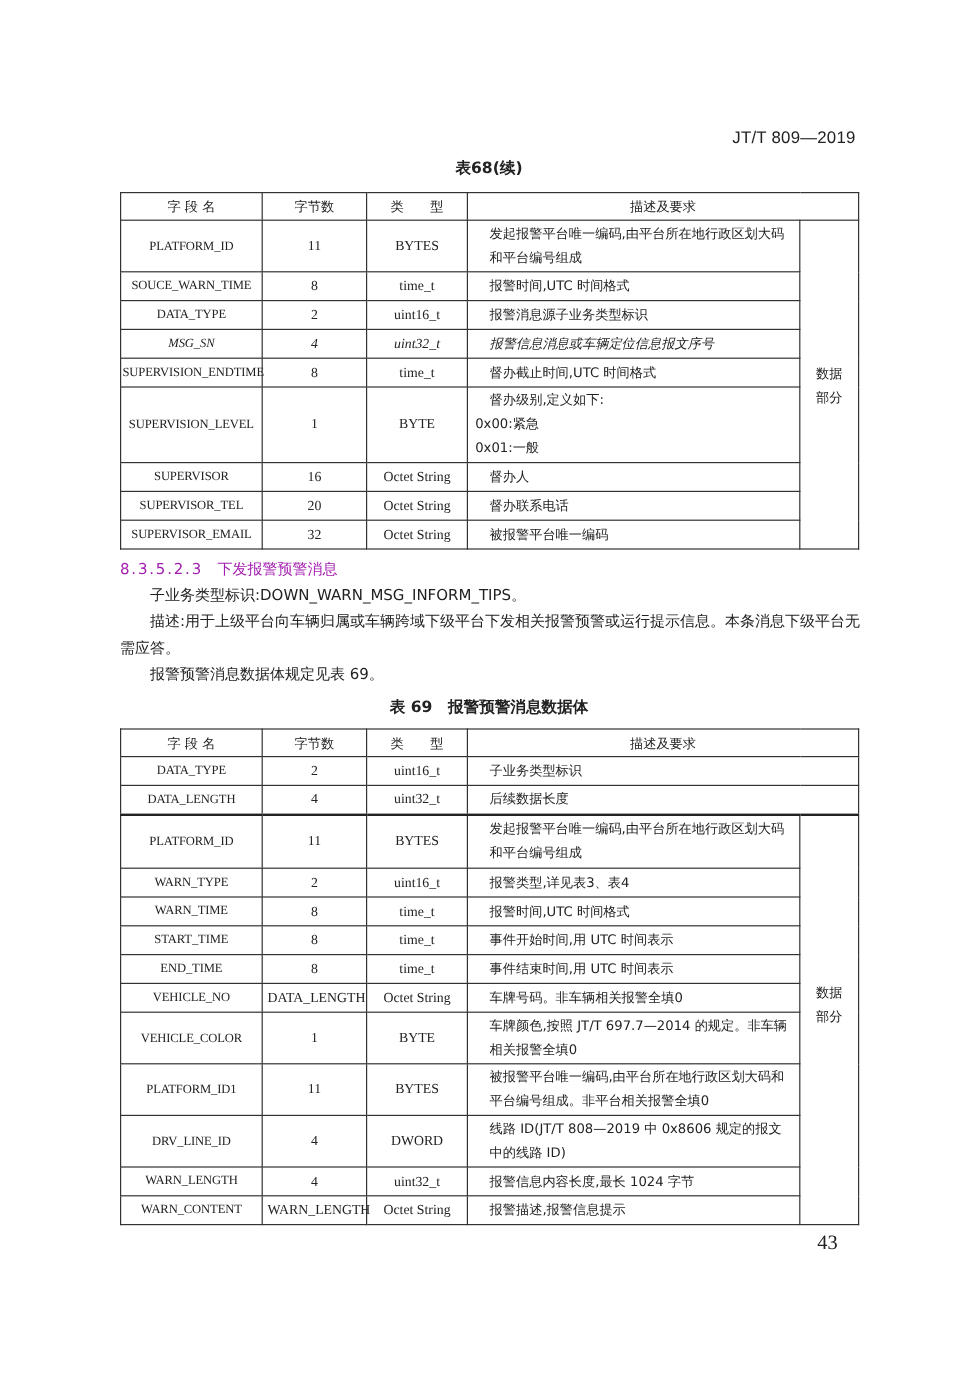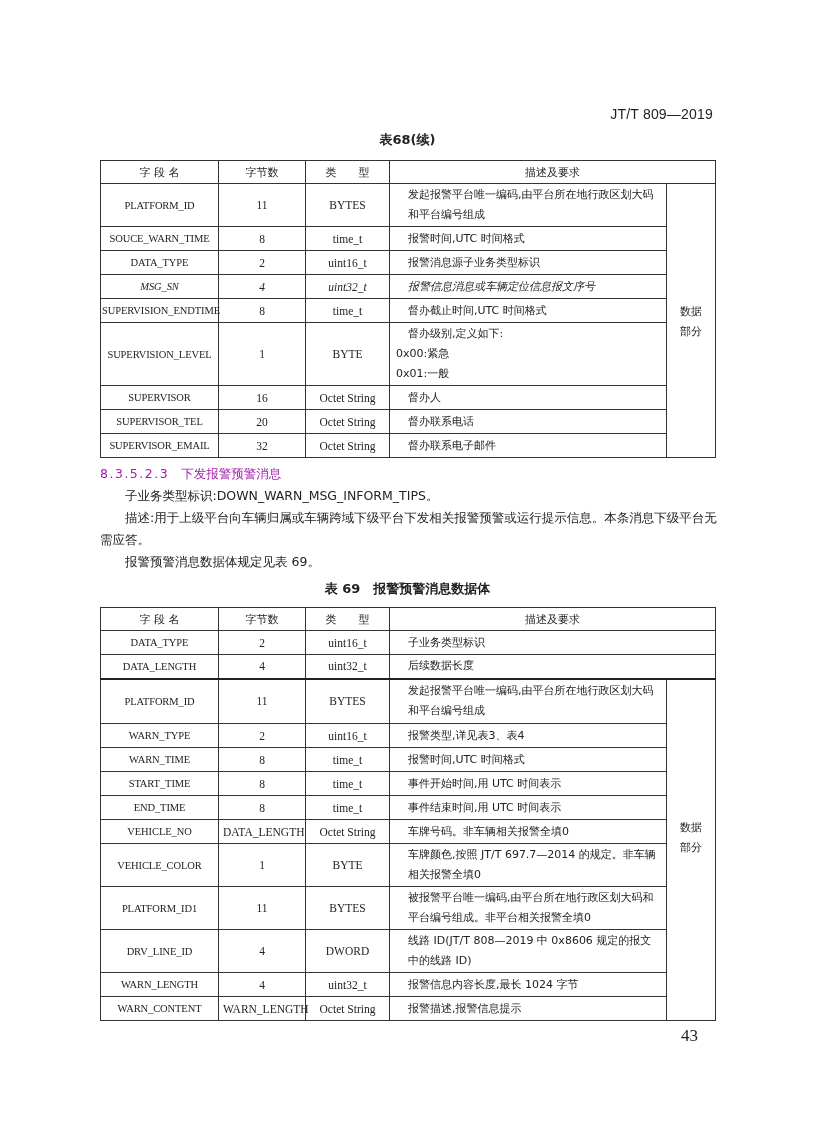--- a/index.html
+++ b/index.html
@@ -120,21 +120,21 @@
         <td class="c">Octet String</td>
         <td class="desc">
           <div class="ind">督办联系电话</div>
         </td>
       </tr>
       <tr style="height: 24px;">
         <td class="name">SUPERVISOR_EMAIL</td>
         <td class="c">32</td>
         <td class="c">Octet String</td>
         <td class="desc">
-          <div class="ind">督办联系电子邮件</div>
+          <div class="ind">被报警平台唯一编码</div>
         </td>
       </tr>
     </tbody>
 </table>
 
 <div class="sec">
   <span class="num">8.3.5.2.3</span><span>下发报警预警消息</span>
 </div>
 <div class="para" style="top:485px; text-indent:25px;">子业务类型标识:DOWN_WARN_MSG_INFORM_TIPS。</div>
 <div class="para" style="top:507px; text-indent:25px;">描述:用于上级平台向车辆归属或车辆跨域下级平台下发相关报警预警或运行提示信息。本条消息下级平台无需应答。</div>

